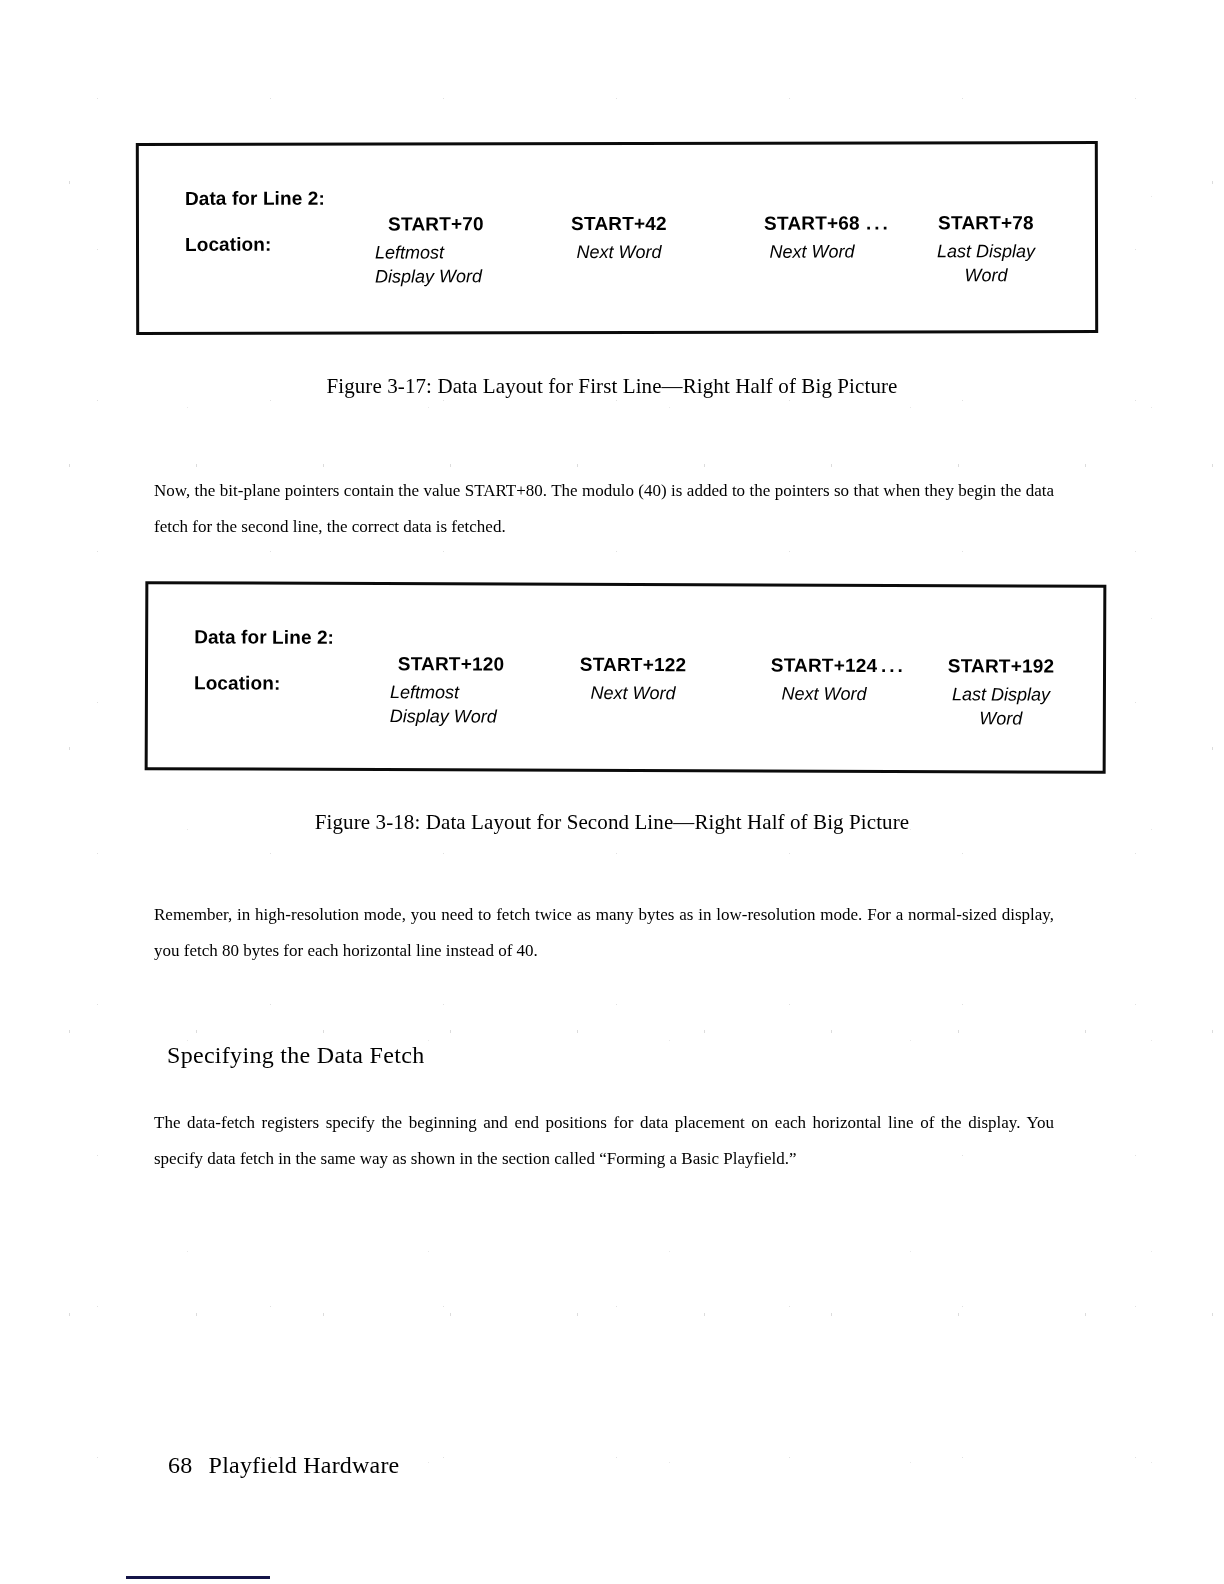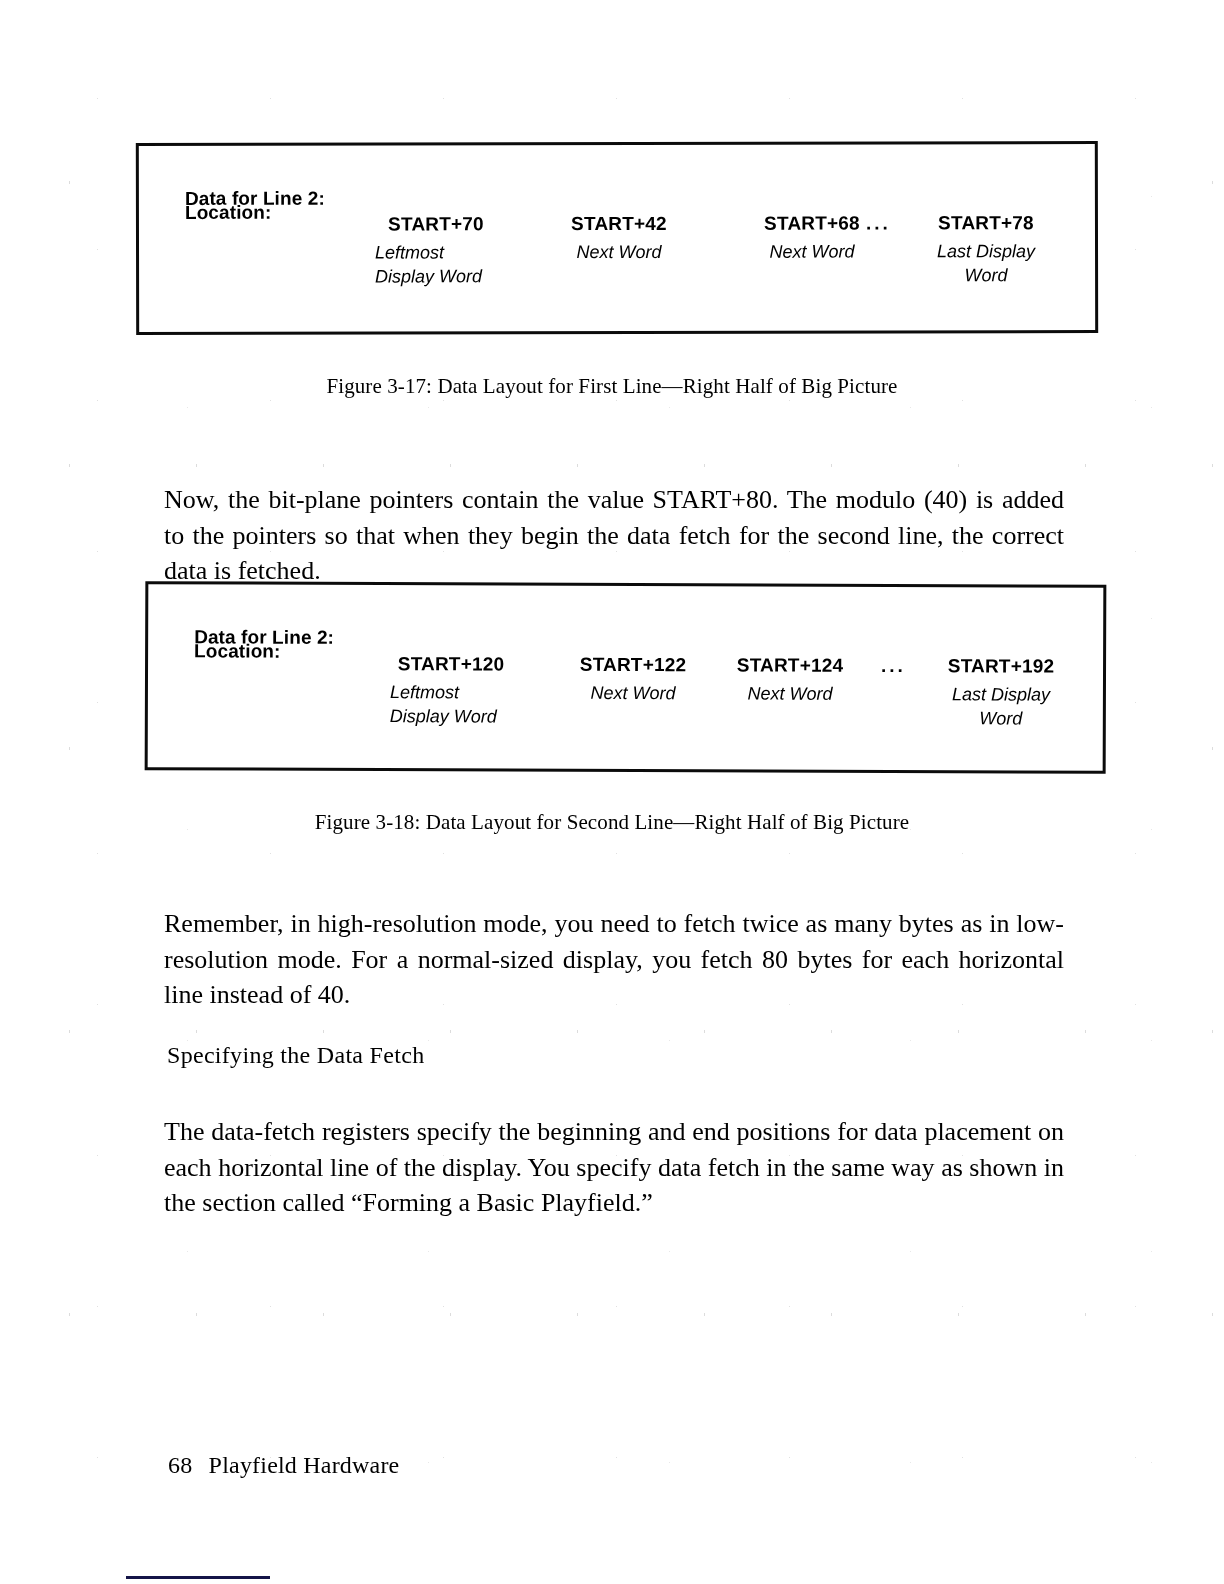--- a/index.html
+++ b/index.html
@@ -60,21 +60,21 @@
   }
 
   .box-label {
     position: absolute;
     font-size: 19px;
     font-weight: 600;
     letter-spacing: .1px;
     white-space: nowrap;
   }
   .label-data  { left: 46px; top: 42px; }
-  .label-loc   { left: 46px; top: 56px; }
+  .label-loc   { left: 46px; top: 88px; }
 
   
   .col {
     position: absolute;
     top: 68px;
     text-align: center;
   }
   .col .addr {
     font-size: 19px;
     font-weight: 600;
@@ -101,21 +101,21 @@
 
   
   #figure-box-1 .col-0 { left: 222px; }
   #figure-box-1 .col-1 { left: 405px; }
   #figure-box-1 .col-2 { left: 598px; }
   #figure-box-1 .col-3 { left: 772px; }
   #figure-box-1 .ellipsis { left: 727px; }
 
   #figure-box-2 .col-0 { left: 228px; }
   #figure-box-2 .col-1 { left: 410px; }
-  #figure-box-2 .col-2 { left: 567px; }
+  #figure-box-2 .col-2 { left: 601px; }
   #figure-box-2 .col-3 { left: 778px; }
   #figure-box-2 .ellipsis { left: 733px; }
 
   .col-0 { width: 150px; }
   .col-1 { width: 150px; }
   .col-2 { width: 150px; }
   .col-3 { width: 150px; }
 
   
   .caption {
@@ -124,23 +124,23 @@
     text-align: center;
     font-size: 21px;
     letter-spacing: .1px;
   }
   #caption-1 { top: 374px; }
   #caption-2 { top: 810px; }
 
   
   .para {
     position: absolute;
-    left: 164px;
+    left: 154px;
     width: 900px;
-    font-size: 26px;
+    font-size: 17px;
     line-height: 35.5px;
     text-align: justify;
     text-justify: inter-word;
   }
   #para-1 { top: 456px; }
   #para-2 { top: 880px; }
   #para-3 { top: 1088px; }
 
   .section-heading {
     position: absolute;

